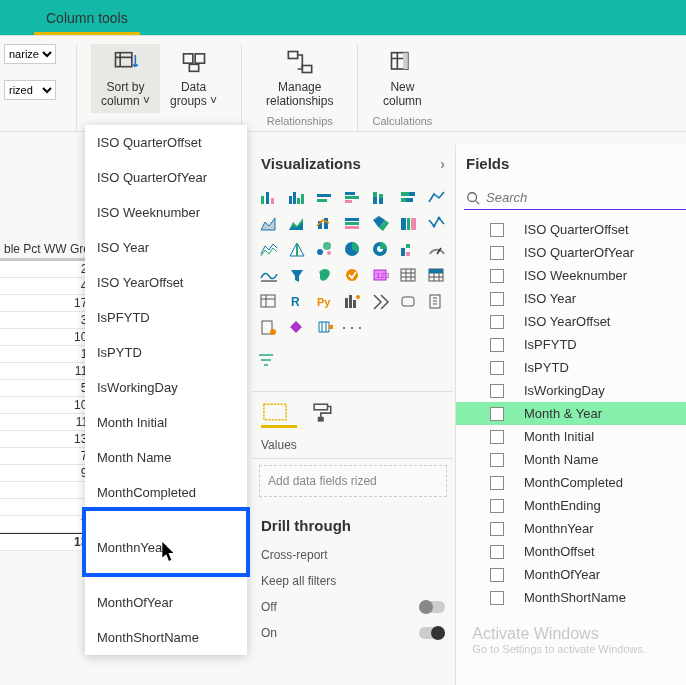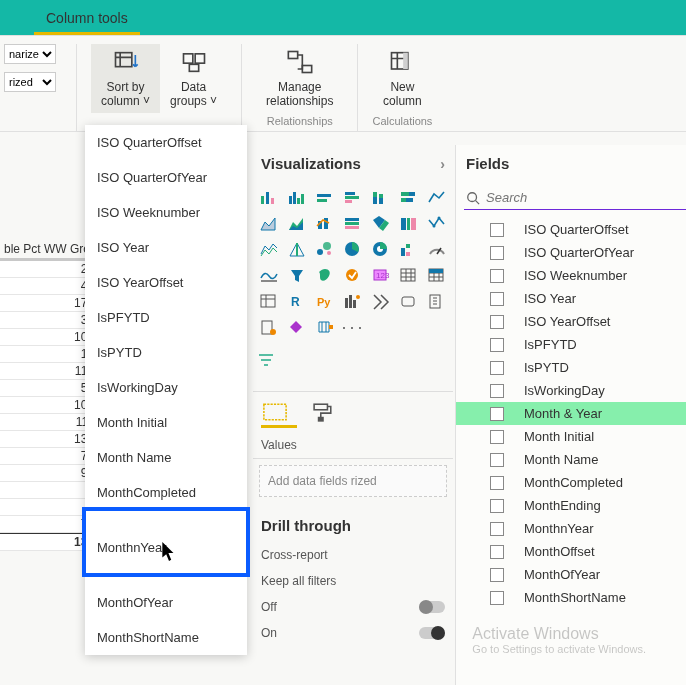--- a/index.html
+++ b/index.html
@@ -3,21 +3,21 @@
 <meta charset="utf-8">
 <style>
   * { box-sizing: border-box; margin: 0; padding: 0; font-family: "Segoe UI", Arial, sans-serif; }
   body { width: 686px; height: 685px; background: #f8f8f6; overflow: hidden; position: relative; font-size: 13px; color: #333; }
   
   .tab-row { display: flex; padding: 6px 34px 0; background: #14b8a6; border-bottom: 1px solid #e0e0e0; }
   .tab { padding: 4px 12px 6px; font-size: 14px; color: #555; cursor: pointer; }
   .tab.active { color: #333; border-bottom: 3px solid #e6b800; }
   
   .ribbon { display: flex; background: #f8f8f6; padding: 8px 0 0 0; border-bottom: 1px solid #e0e0e0; }
-  .ribbon-left { display: flex; flex-direction: column; gap: 8px; padding-left: 4px; }
+  .ribbon-left { display: flex; flex-direction: column; gap: 16px; padding-left: 4px; }
   .ribbon-left select { font-size: 11px; height: 20px; border: 1px solid #ccc; background: #fff; }
   .ribbon-group { display: flex; flex-direction: column; align-items: center; padding: 0 14px 4px; border-right: 1px solid #e0e0e0; }
   .ribbon-buttons { display: flex; gap: 0; }
   .ribbon-btn { display: flex; flex-direction: column; align-items: center; padding: 4px 10px; cursor: pointer; font-size: 12px; color: #333; text-align: center; line-height: 1.2; }
   .ribbon-btn.active { background: #e8e8e4; }
   .ribbon-btn .icon { width: 28px; height: 28px; margin-bottom: 4px; }
   .ribbon-caption { font-size: 11px; color: #888; margin-top: 2px; }
   
   .dropdown { position: absolute; left: 85px; top: 125px; width: 162px; background: #fff; box-shadow: 0 2px 10px rgba(0,0,0,0.2); z-index: 50; }
   .dropdown-item { padding: 10px 12px; font-size: 13px; color: #333; cursor: pointer; }

